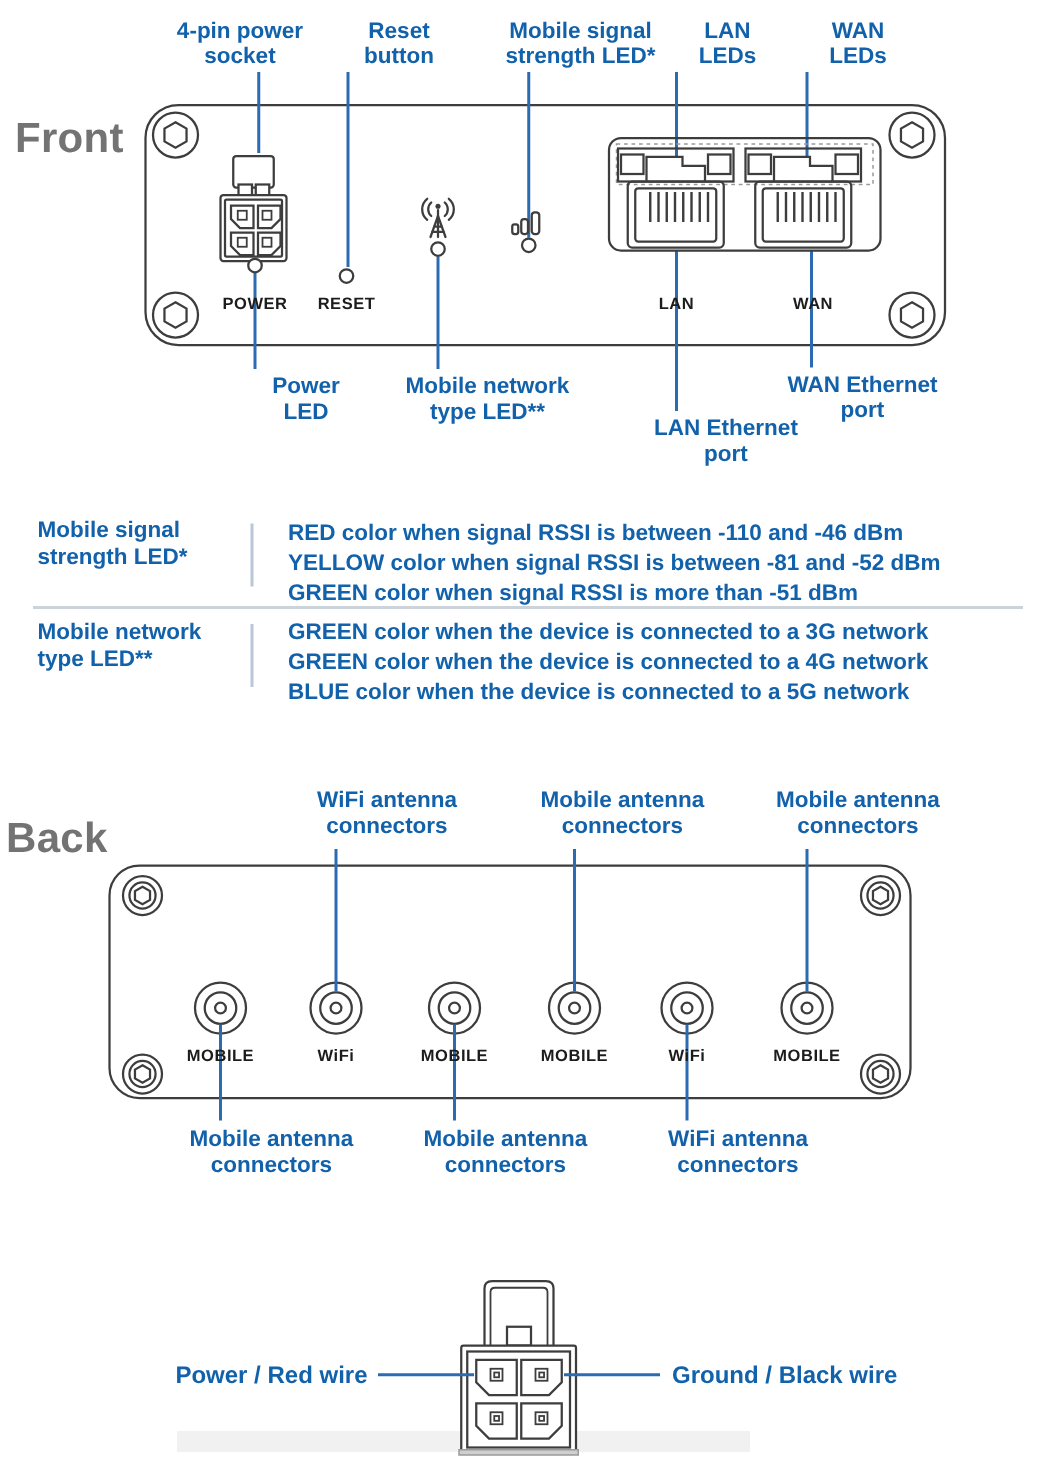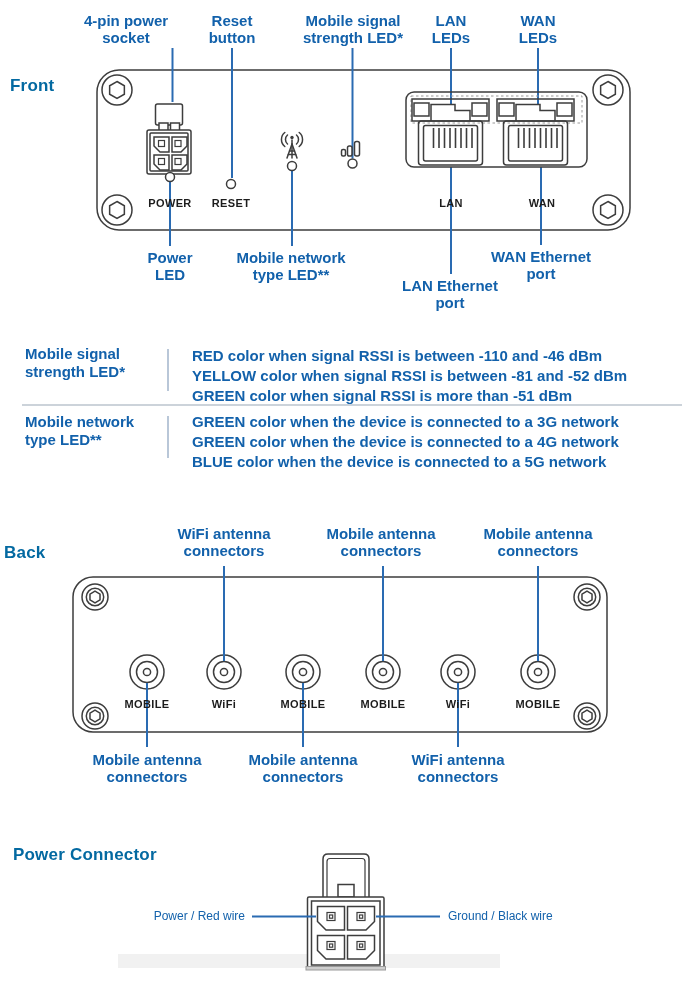--- a/index.html
+++ b/index.html
@@ -1,43 +1,43 @@
 <!DOCTYPE html>
 <html><head>
 <meta charset="utf-8">
 <style>
   html,body{margin:0;padding:0;background:#ffffff;}
   #stage{
     position:relative;width:700px;height:981px;background:#ffffff;overflow:hidden;
     font-family:"Liberation Sans", sans-serif;
   }
   .heading{
-    position:absolute;font-weight:700;font-size:17px;color:#0369a1;
+    position:absolute;font-weight:700;font-size:28px;color:#737373;
     letter-spacing:.2px;white-space:nowrap;
   }
   .callout{
     position:absolute;transform:translateX(-50%);text-align:center;
-    color:#1261ab;font-weight:700;font-size:15px;line-height:17px;white-space:nowrap;
+    color:#1261ab;font-weight:700;font-size:15px;line-height:17px;white-space:nowrap;margin-left:34px;
   }
   .panel-label{
     position:absolute;transform:translateX(-50%);color:#1c1c1c;font-weight:700;
     font-size:11px;letter-spacing:.35px;white-space:nowrap;
   }
   .tbl-label{
     position:absolute;color:#1261ab;font-weight:700;font-size:15px;line-height:18px;
     white-space:nowrap;
   }
   .tbl-desc{
     position:absolute;color:#1261ab;font-weight:700;font-size:15px;line-height:20px;
     white-space:nowrap;
   }
   .vdiv{position:absolute;width:2px;background:#b9c7d8;}
   .hdiv{position:absolute;height:2px;background:#ccd3da;}
   .pc-label{
-    position:absolute;color:#1261ab;font-weight:400;font-size:12px;white-space:nowrap;
+    position:absolute;color:#1261ab;font-weight:700;font-size:16px;white-space:nowrap;
   }
   svg{position:absolute;left:0;top:0;}
 </style>
 </head>
 <body>
 
 <div id="stage">
 
   <svg width="700" height="981" viewBox="0 0 700 981">
     <defs>
@@ -306,17 +306,16 @@
     <div>connectors</div>
   </div>
 
   <div class="panel-label" style="left:147px;top:698px">MOBILE</div>
   <div class="panel-label" style="left:224px;top:698px">WiFi</div>
   <div class="panel-label" style="left:303px;top:698px">MOBILE</div>
   <div class="panel-label" style="left:383px;top:698px">MOBILE</div>
   <div class="panel-label" style="left:458px;top:698px">WiFi</div>
   <div class="panel-label" style="left:538px;top:698px">MOBILE</div>
 
-  <div class="heading" style="left:13px;top:845px">Power Connector</div>
   <div class="pc-label" style="left:245px;top:909px;transform:translateX(-100%)">Power / Red wire</div>
   <div class="pc-label" style="left:448px;top:909px">Ground / Black wire</div>
 
 </div>
 
 </body></html>

